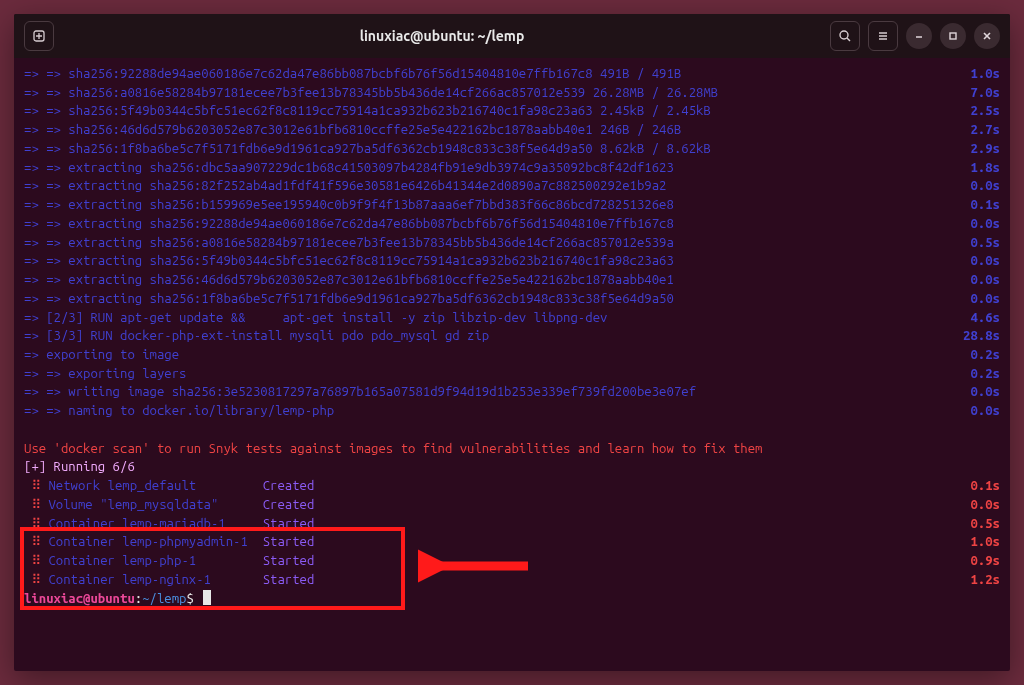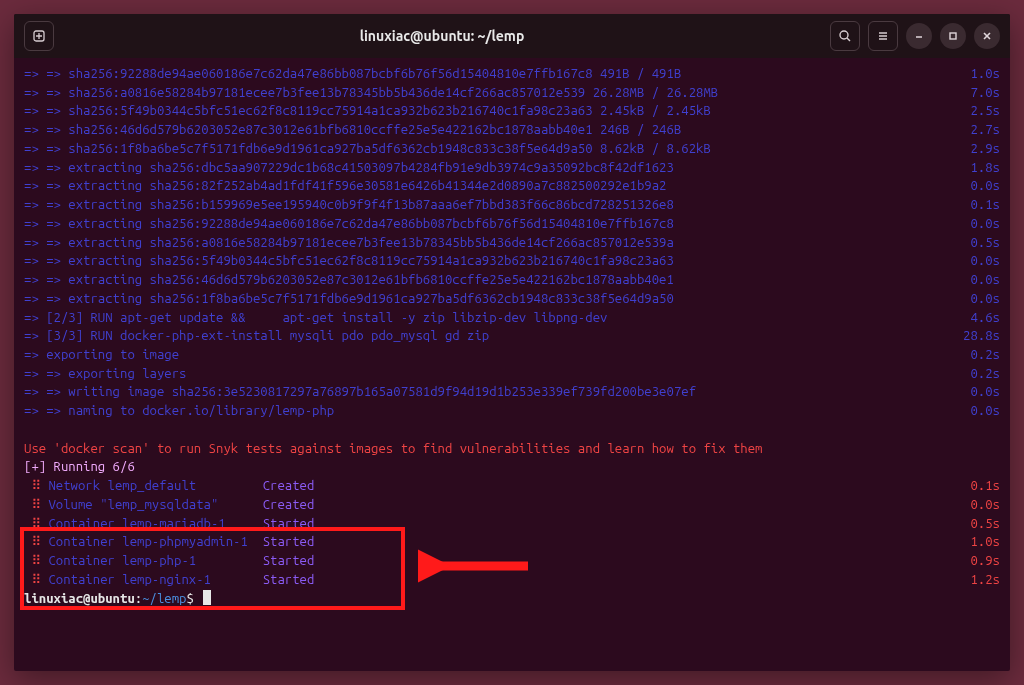--- a/index.html
+++ b/index.html
@@ -50,26 +50,26 @@
       font-size: 13.2px;
       line-height: 1.42;
       color: #4040d0;
       white-space: pre;
       overflow: hidden;
       font-family: "Ubuntu Mono", "DejaVu Sans Mono", monospace;
       position: relative;
     }
     .line { display:flex; }
     .left { white-space:pre; overflow:hidden; }
-    .right { margin-left:auto; white-space:pre; }
+    .right { margin-left:auto; white-space:pre;font-weight:bold; }
     .arrow { color:#4040d0; }
     .white { color:#ef4444; }
     .cyan { color:#f0abfc; }
     .green { color:#8b5cf6; }
-    .prompt-host { color:#e5e5e5; font-weight:bold;margin-top:48px; }
+    .prompt-host { color:#ec4899; font-weight:bold;margin-top:48px; }
     .prompt-path { color:#4a8fe0; font-weight:normal; }
     .prompt-sep { color:#e8e8e8; }
     .cursor {
       display:inline-block; width:8px; height:15px;
       background:#e8e8e8; vertical-align:text-bottom;
       margin-left:2px;
     }
     .highlight-box {
       position:absolute;
       border: 4px solid #ff1a1a;

